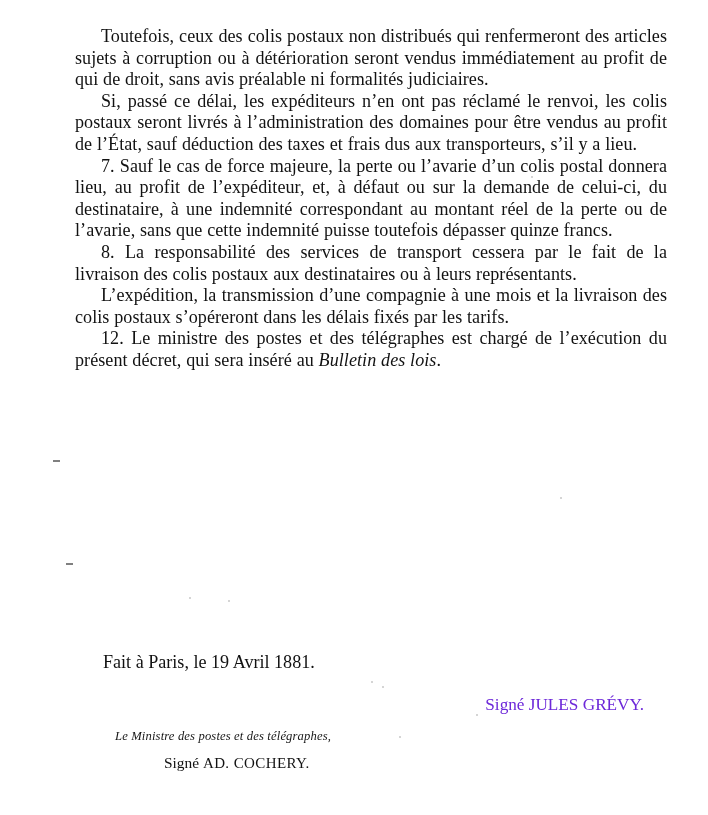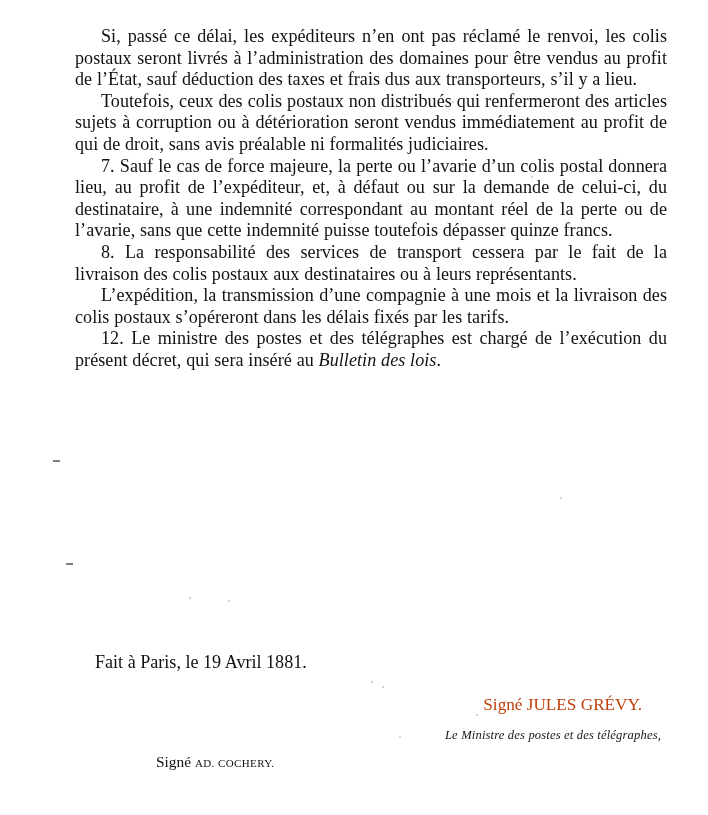--- a/index.html
+++ b/index.html
@@ -39,83 +39,82 @@
     color: #121212;
     -webkit-font-smoothing: none;
   }
   .artifact-dash {
     position: absolute;
     background: #555;
     opacity: 0.75;
   }
   .sig-block {
     position: absolute;
-    left: 69px;
+    left: 77px;
     top: 652px;
     width: 592px;
   }
   .fait {
     margin: 0;
     text-indent: 26px;
     font-size: 18.1px;
     line-height: 21.6px;
     color: #121212;
   }
   .signe-president {
-    margin: 6px;
+    margin: 12px;
     text-align: right;
     padding-right: 13px;
     font-size: 17.2px;
     line-height: 21.6px;
     margin-top: 20px;
-    color: #c2410c;
+    color: #6d28d9;
   }
   .minister-title {
     margin: 0;
     font-style: italic;
     font-size: 12.6px;
     line-height: 18px;
     padding-left: 38px;
     margin-top: 11px;
     color: #161616;
     letter-spacing: 0.15px;
-    text-align: right;
   }
   .signe-minister {
     margin: 0;
     font-size: 15.4px;
     line-height: 20px;
     padding-left: 87px;
     margin-top: 8px;
     color: #121212;
   }
   .smallcaps {
-    font-size: 11px;
+    font-size: 15px;
     letter-spacing: 0.4px;
   }
   .ital {
     font-style: italic;
     margin-top: 26px;
   }
   .speck {
     position: absolute;
     background: #9a9a9a;
     border-radius: 50%;
     opacity: 0.55;
   }
 </style>
 </head>
 <body>
 
 <div class="page">
 
   <div class="textblock">
 
+    <p class="para">Toutefois, ceux des colis postaux non distribués qui renfermeront des articles sujets à corruption ou à détérioration seront vendus immédiatement au profit de qui de droit, sans avis préalable ni formalités judiciaires.</p>
     <p class="para">Si, passé ce délai, les expéditeurs n’en ont pas réclamé le renvoi, les colis postaux seront livrés à l’administration des domaines pour être vendus au profit de l’État, sauf déduction des taxes et frais dus aux transporteurs, s’il y a lieu.</p>
-    <p class="para">Toutefois, ceux des colis postaux non distribués qui renfermeront des articles sujets à corruption ou à détérioration seront vendus immédiatement au profit de qui de droit, sans avis préalable ni formalités judiciaires.</p>
     <p class="para">7. Sauf le cas de force majeure, la perte ou l’avarie d’un colis postal donnera lieu, au profit de l’expéditeur, et, à défaut ou sur la demande de celui-ci, du destinataire, à une indemnité correspondant au montant réel de la perte ou de l’avarie, sans que cette indemnité puisse toutefois dépasser quinze francs.</p>
     <p class="para">8. La responsabilité des services de transport cessera par le fait de la livraison des colis postaux aux destinataires ou à leurs représentants.</p>
     <p class="para">L’expédition, la transmission d’une compagnie à une mois et la livraison des colis postaux s’opéreront dans les délais fixés par les tarifs.</p>
 
     <p class="para"><span>12. Le ministre des postes et des télégraphes est chargé de l’exécution du présent décret, qui sera inséré au </span><span class="ital">Bulletin des lois</span><span>.</span></p>
 
   </div>
 
   <div class="sig-block">
     <p class="fait">Fait à Paris, le 19 Avril 1881.</p>

